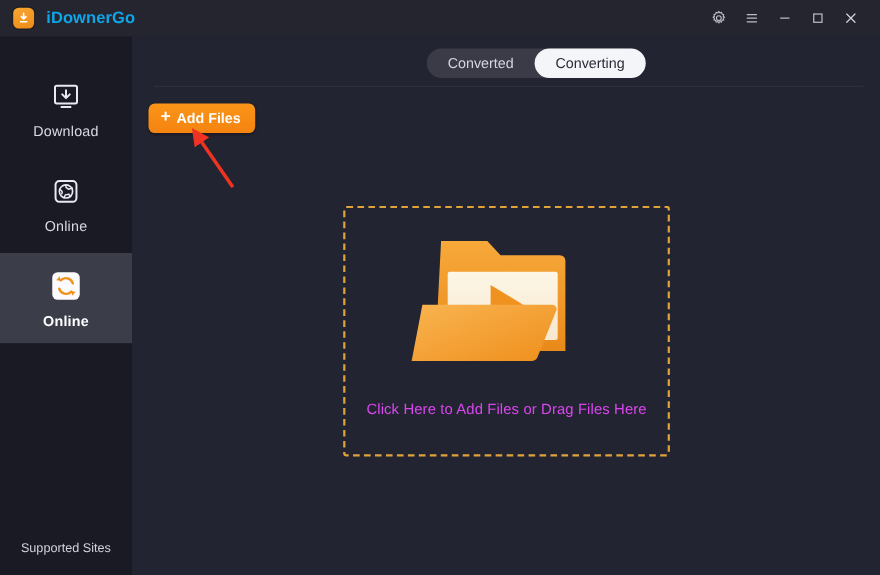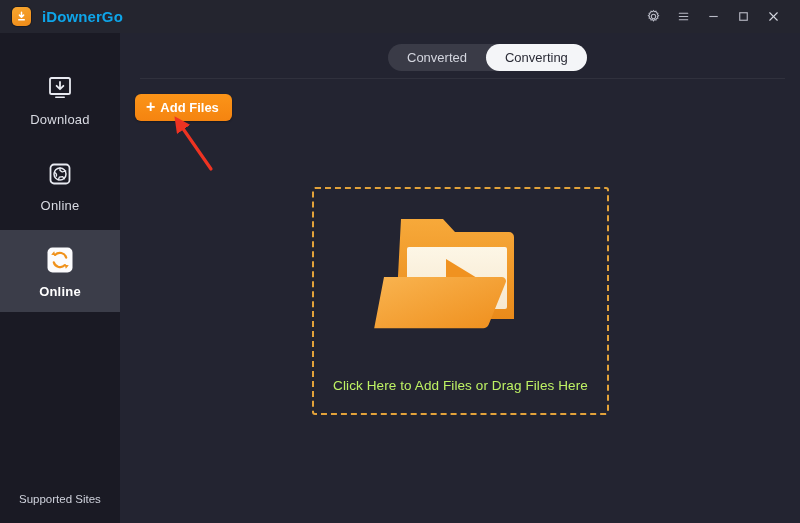--- a/index.html
+++ b/index.html
@@ -107,22 +107,22 @@
   
   .dropzone {
     position:absolute; left:192px; top:154px; width:297px; height:228px;
     border:2px dashed #e2a23a; border-radius:3px;
     display:flex; flex-direction:column; align-items:center; justify-content:flex-start;
     cursor:pointer;
   }
   .folder-art { margin-top:20px; width:190px; height:145px; }
   .folder-art svg { display:block; }
   .dz-text {
-    margin-top:24px;
-    font-size:13.5px; color:#bef264; letter-spacing:.1px;
+    margin-top:10px;
+    font-size:13.5px; color:#d946ef; letter-spacing:.1px;
   }
 </style>
 </head>
 <body>
 
 <div class="app">
 
   <div class="titlebar">
     <div class="app-icon">
       <svg width="13" height="13" viewBox="0 0 13 13" aria-hidden="true">

